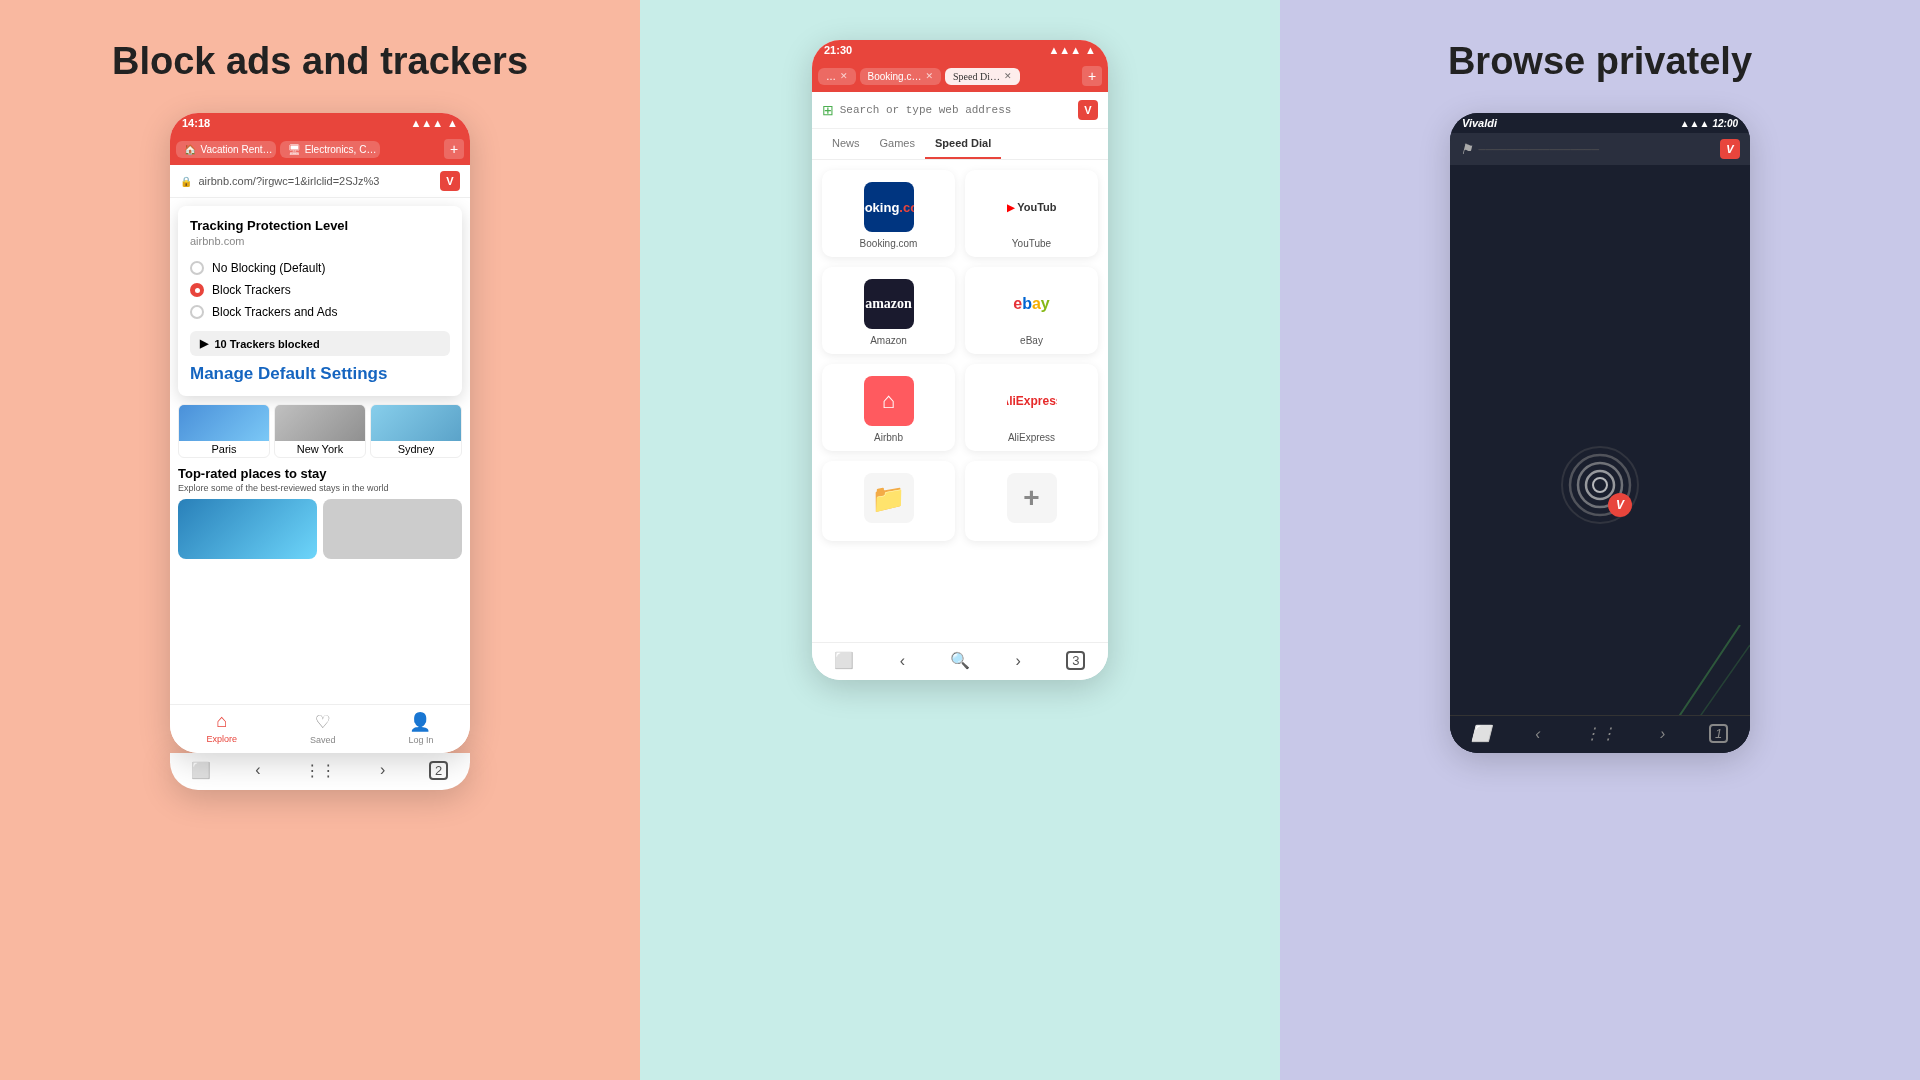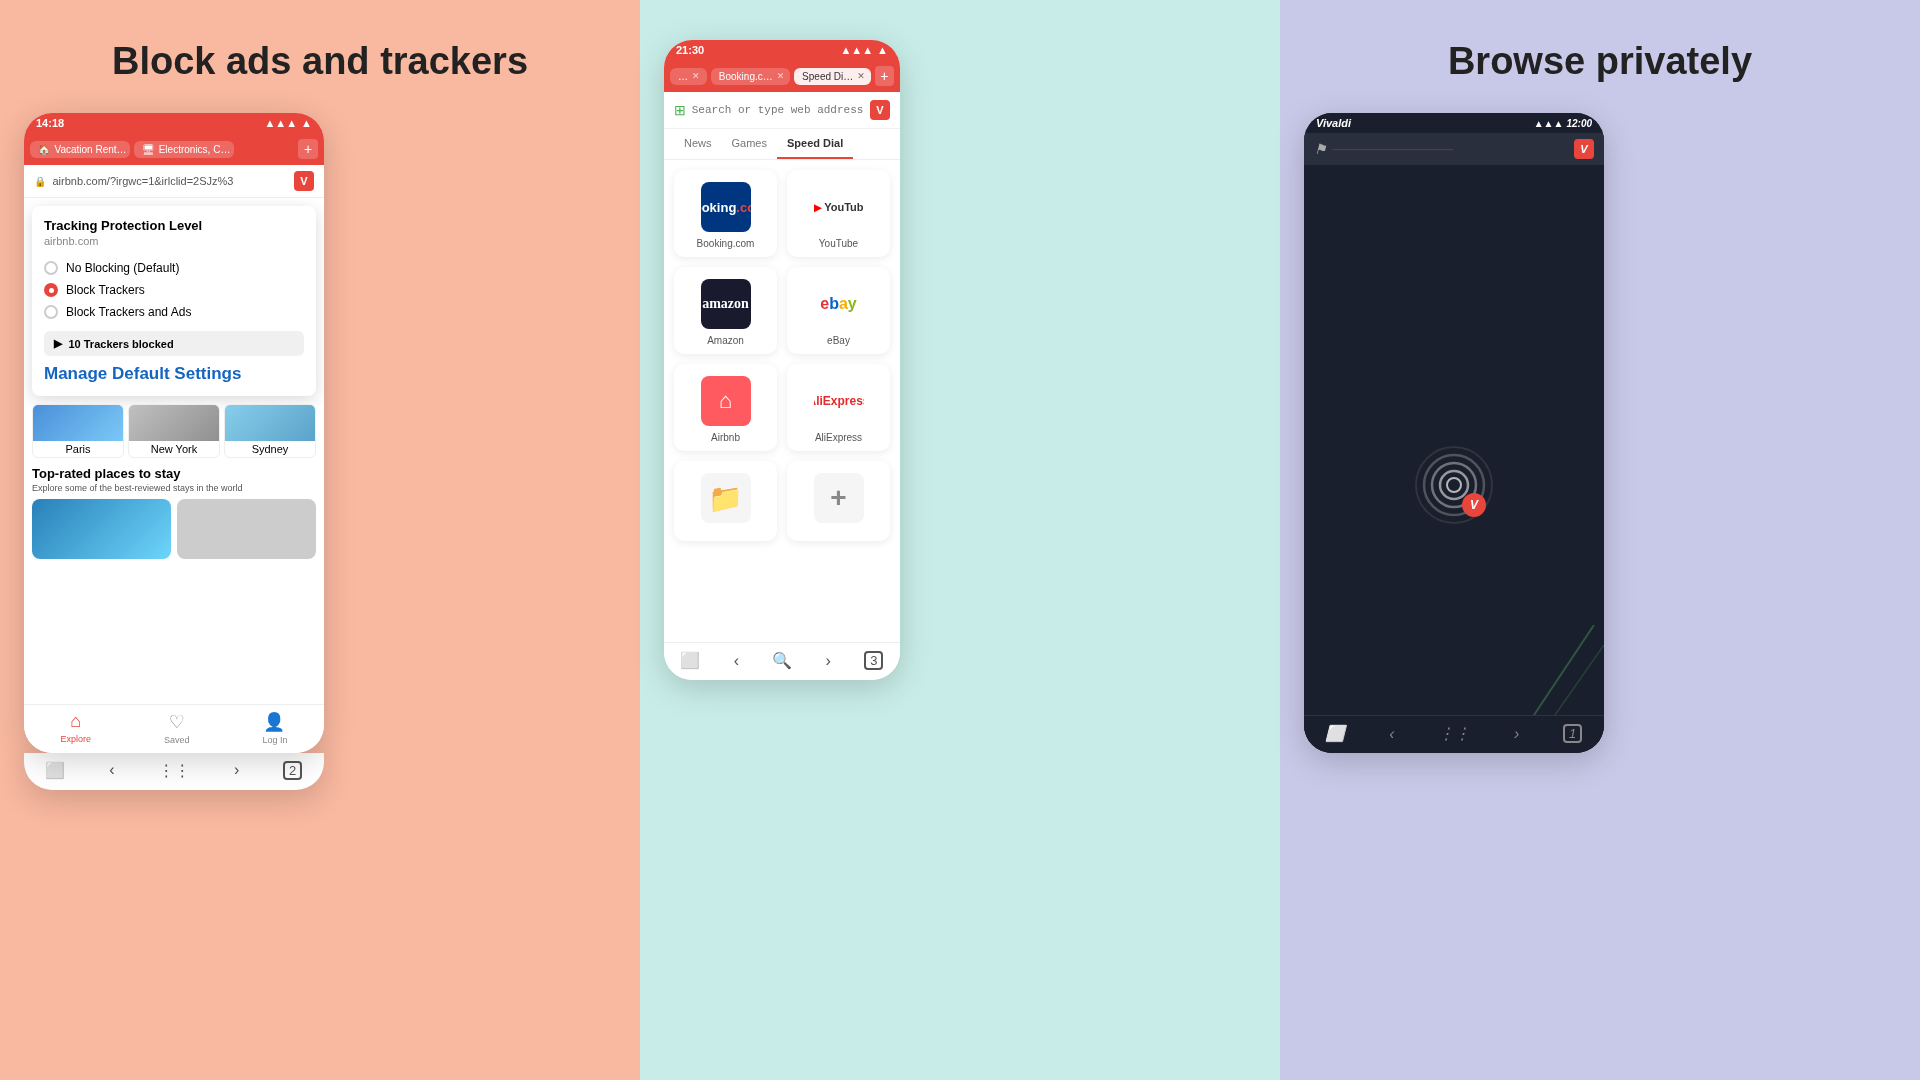--- a/index.html
+++ b/index.html
@@ -9,20 +9,21 @@
       display: flex;
       font-family: -apple-system, BlinkMacSystemFont, 'Segoe UI', sans-serif;
       overflow: hidden;
     }
 
     
     .panel {
       flex: 1;
       display: flex;
       flex-direction: column;
+      align-items: center;
       padding: 40px 24px 20px;
       position: relative;
     }
     .panel-left { background: #F9B8A0; }
     .panel-center { background: #C8EDE8; }
     .panel-right { background: #C8C8E8; }
 
     .panel-title {
       font-size: 38px;
       font-weight: 700;
@@ -37,21 +38,21 @@
       border-radius: 28px;
       box-shadow: 0 8px 32px rgba(0,0,0,0.18);
       overflow: hidden;
       position: relative;
     }
     .phone-left {
       width: 300px;
       height: 640px;
     }
     .phone-center {
-      width: 236px;
+      width: 296px;
       height: 640px;
     }
     .phone-right {
       width: 300px;
       height: 640px;
       background: #1a1f2e;
     }
 
     
     .status-bar {
@@ -80,21 +81,21 @@
       padding: 3px 8px;
       font-size: 10px;
       color: #fff;
       display: flex;
       align-items: center;
       gap: 4px;
       max-width: 100px;
       white-space: nowrap;
       overflow: hidden;
     }
-    .tab.active { background: rgba(255,255,255,0.9); color: #333; }
+    .tab.active { background: rgba(255,255,255,0.9); color: #333; font-family: Liberation Serif, serif; }
     .tab-close { font-size: 9px; opacity: 0.7; }
     .tab-add {
       background: rgba(255,255,255,0.2);
       border-radius: 4px;
       width: 20px; height: 20px;
       display: flex; align-items: center; justify-content: center;
       color: #fff; font-size: 14px; margin-left: auto;
     }
 
     

